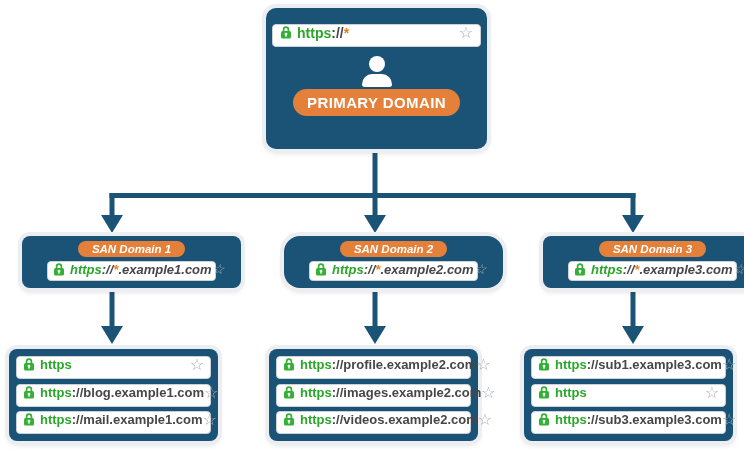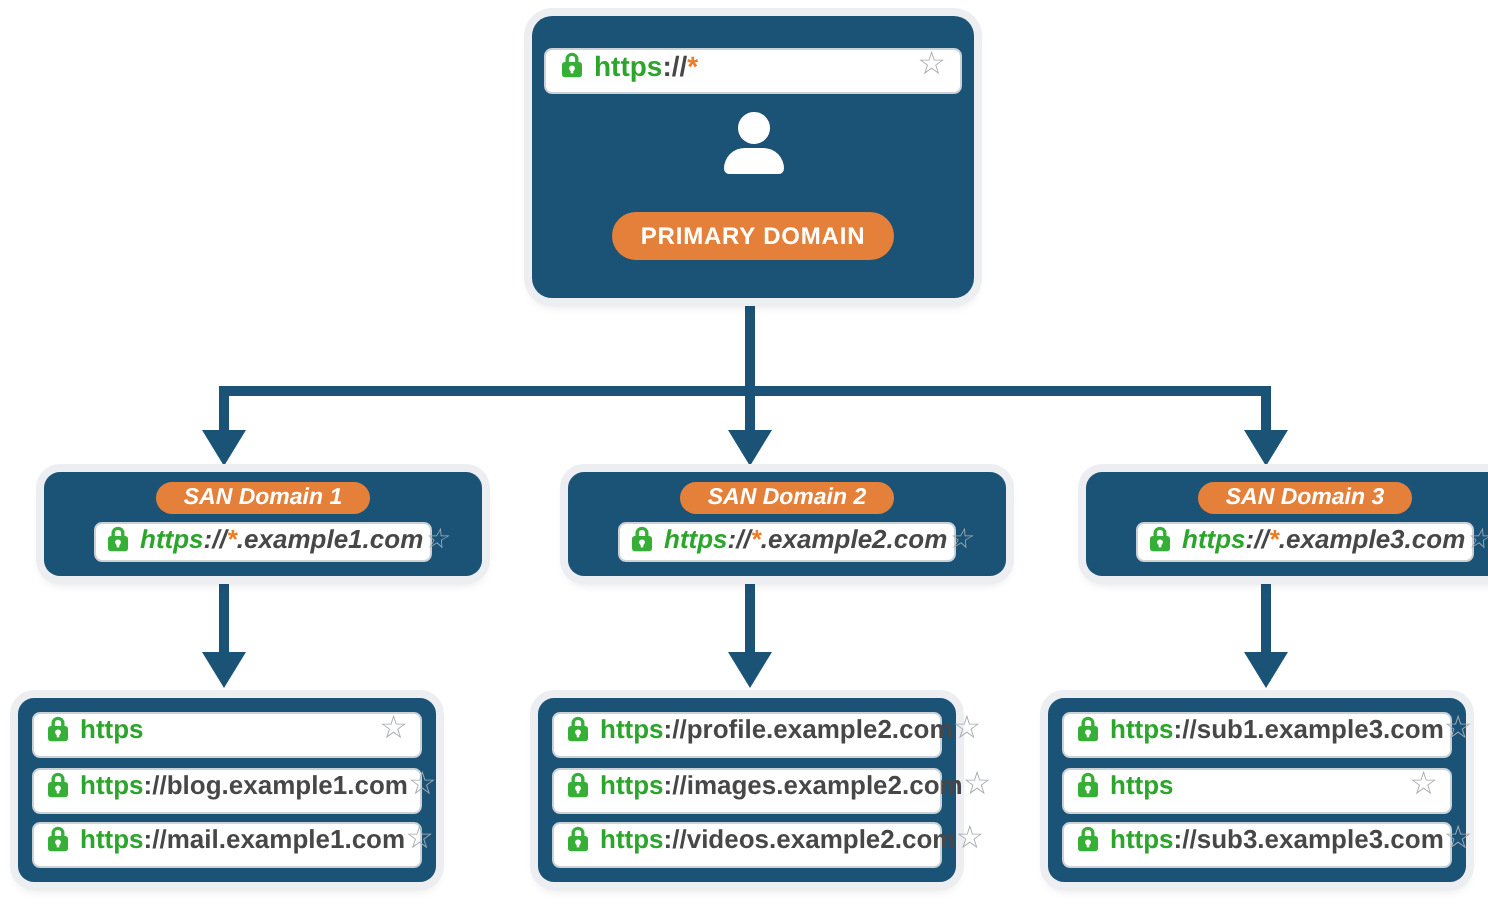--- a/index.html
+++ b/index.html
@@ -28,26 +28,26 @@
   .wild{color:#EE7C23;}
   .star{margin-left:auto;color:#A8ADB2;font-weight:normal;font-size:16px;line-height:1;}
 
   .lock{width:12px;height:14px;flex:none;margin-right:5px;}
 
   .person{margin-top:9px;display:flex;flex-direction:column;align-items:center;}
   .person-head{width:16px;height:16px;border-radius:50%;background:#ffffff;}
   .person-body{width:30px;height:13px;margin-top:2px;background:#ffffff;border-radius:15px 15px 4px 4px;}
 
   .pill-btn{
-    margin-top:19px;background:#E5803A;color:#ffffff;font-weight:bold;
-    font-size:12px;letter-spacing:.4px;padding:5px 14px;border-radius:15px;
+    margin-top:2px;background:#E5803A;color:#ffffff;font-weight:bold;
+    font-size:15px;letter-spacing:.4px;padding:5px 14px;border-radius:15px;
   }
 
   .san-card{top:236px;width:219px;height:52px;border-radius:8px;font-style:italic;}
-  .san-1{left:22px;} .san-2{left:284px;} .san-3{left:543px;}
+  .san-1{left:22px;} .san-2{left:284px;border-radius:16px;} .san-3{left:543px;}
   .san-pill{
     margin-top:5px;background:#E5803A;color:#ffffff;font-weight:bold;
     font-size:11.5px;padding:2px 14px;border-radius:11px;
   }
   .san-card .urlbar{margin-top:4px;width:169px;height:20px;padding:0 5px;font-size:13px;}
   .san-card .star{font-size:14px;}
 
   .sub-list{
     position:absolute;top:349px;width:209px;height:92px;background:#1B5377;
     border-radius:8px;z-index:1;box-sizing:border-box;padding:7px;

